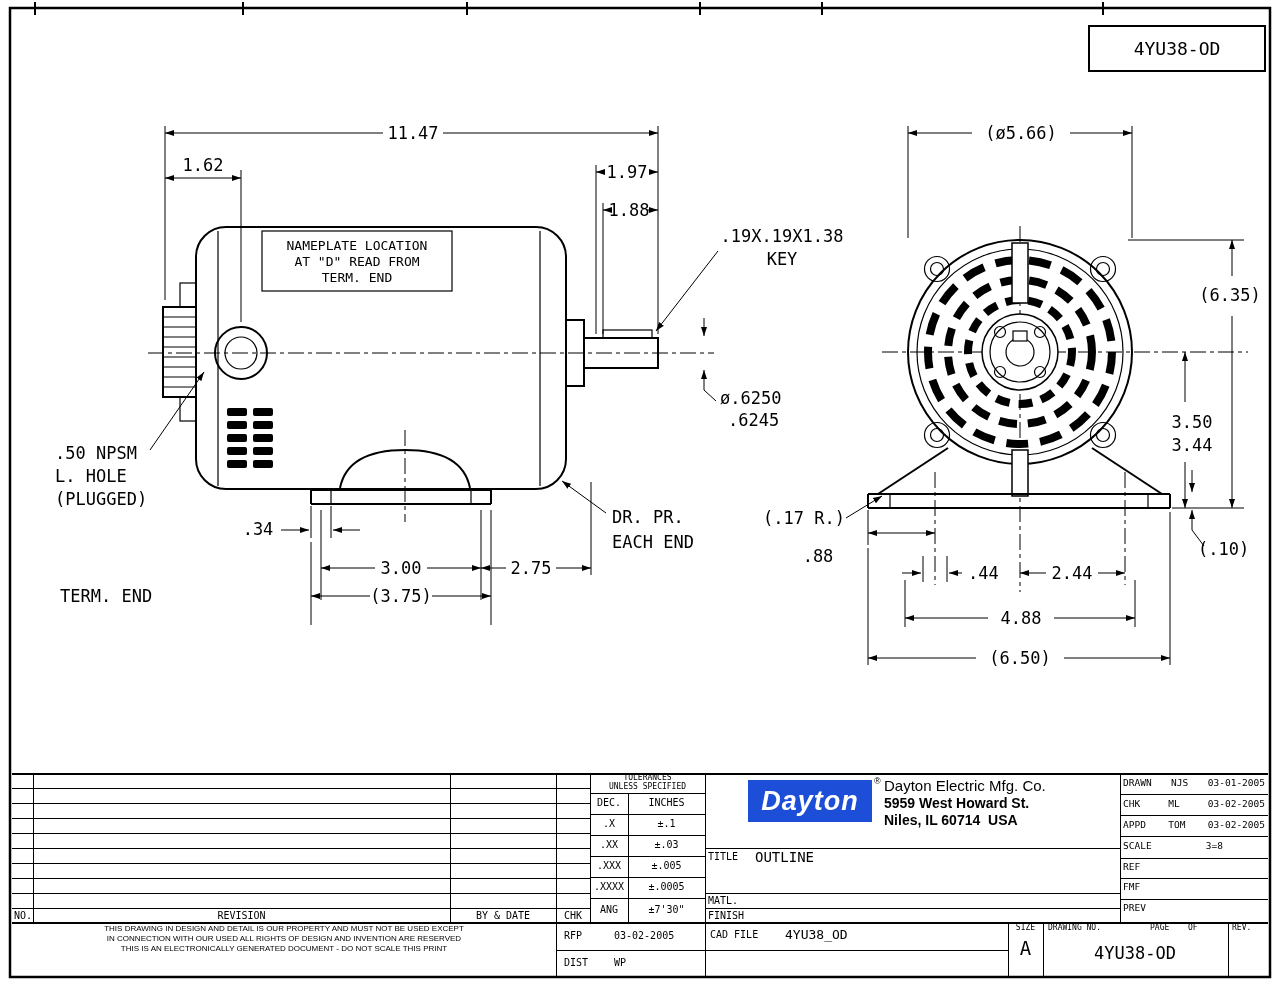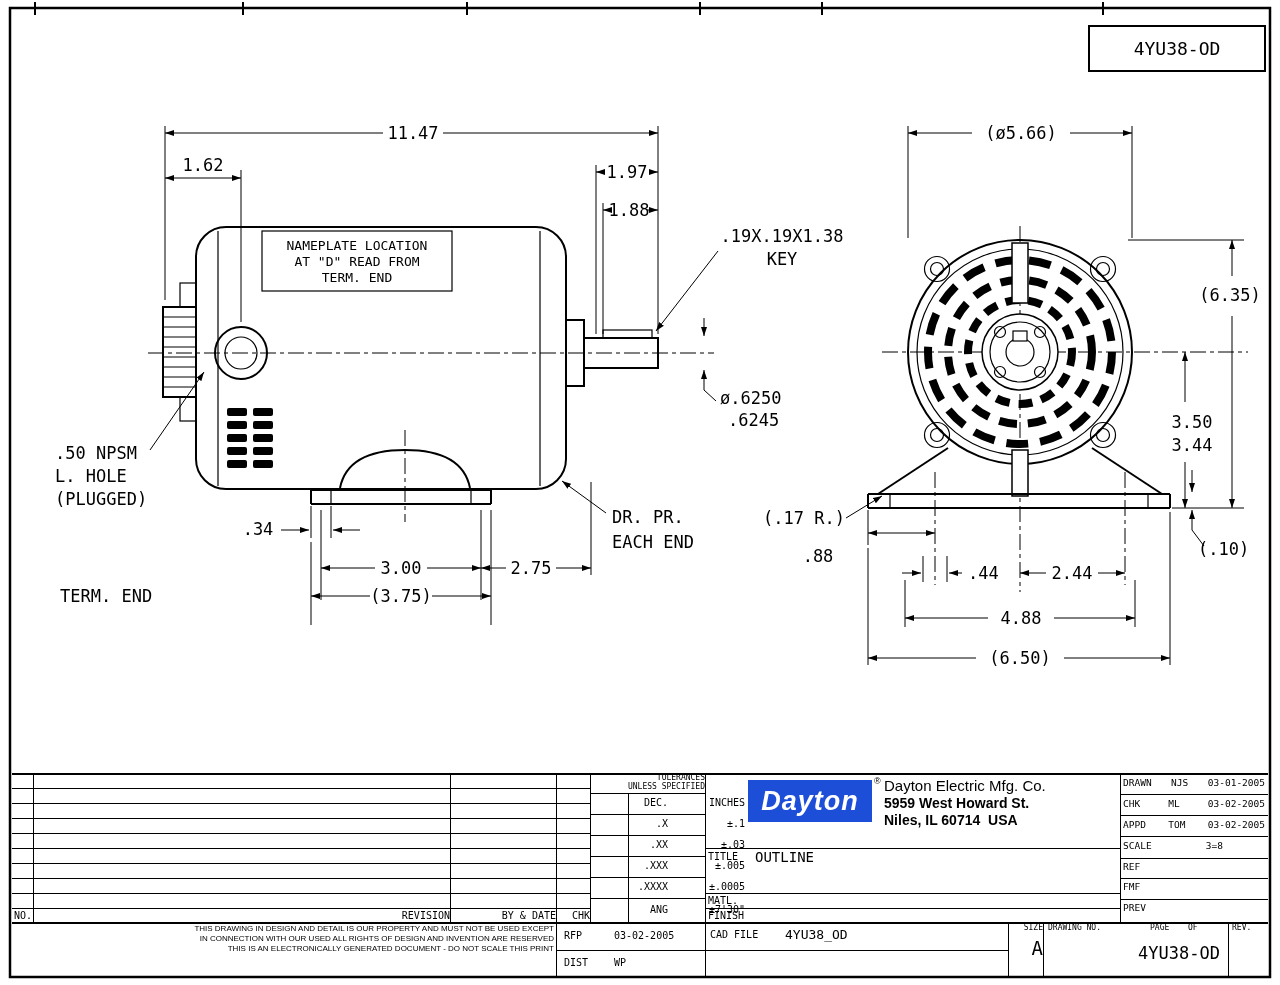--- a/index.html
+++ b/index.html
@@ -11,23 +11,23 @@
   .ol{stroke:#000;stroke-width:2;fill:none;}
   .tl{stroke:#000;stroke-width:1.2;fill:none;}
   .xl{stroke:#000;stroke-width:1;fill:none;}
   .cl{stroke:#000;stroke-width:1;fill:none;stroke-dasharray:16 4 4 4;}
   .vent{fill:#000;stroke:none;}
   .hline{position:absolute;background:#000;height:1px;}
   .vline{position:absolute;background:#000;width:1px;}
   .thick{height:2px;}
   .txt{position:absolute;white-space:pre;line-height:1.1;}
   .sans{font-family:"Liberation Sans",sans-serif;}
-  .c{text-align:right;}
+  .c{text-align:center;}
   .rrow{display:flex;justify-content:space-between;font-size:9.5px;}
-  .tol{font-size:10px;margin-left:40px;}
+  .tol{font-size:10px;}
   .lbl{font-size:10px;}
   .tiny{font-size:8px;}
   #docbox{position:absolute;left:1088px;top:25px;width:174px;height:43px;border:2px solid #000;
           display:flex;align-items:center;justify-content:center;font-size:18px;}
   #daytonlogo{position:absolute;left:748px;top:780px;width:124px;height:42px;background:#1d4ed8;
           display:flex;align-items:center;justify-content:center;}
   #daytonlogo span{color:#fff;font-family:"Liberation Sans",sans-serif;font-weight:bold;
           font-style:italic;font-size:27px;letter-spacing:1px;}
 </style>
 </head>

